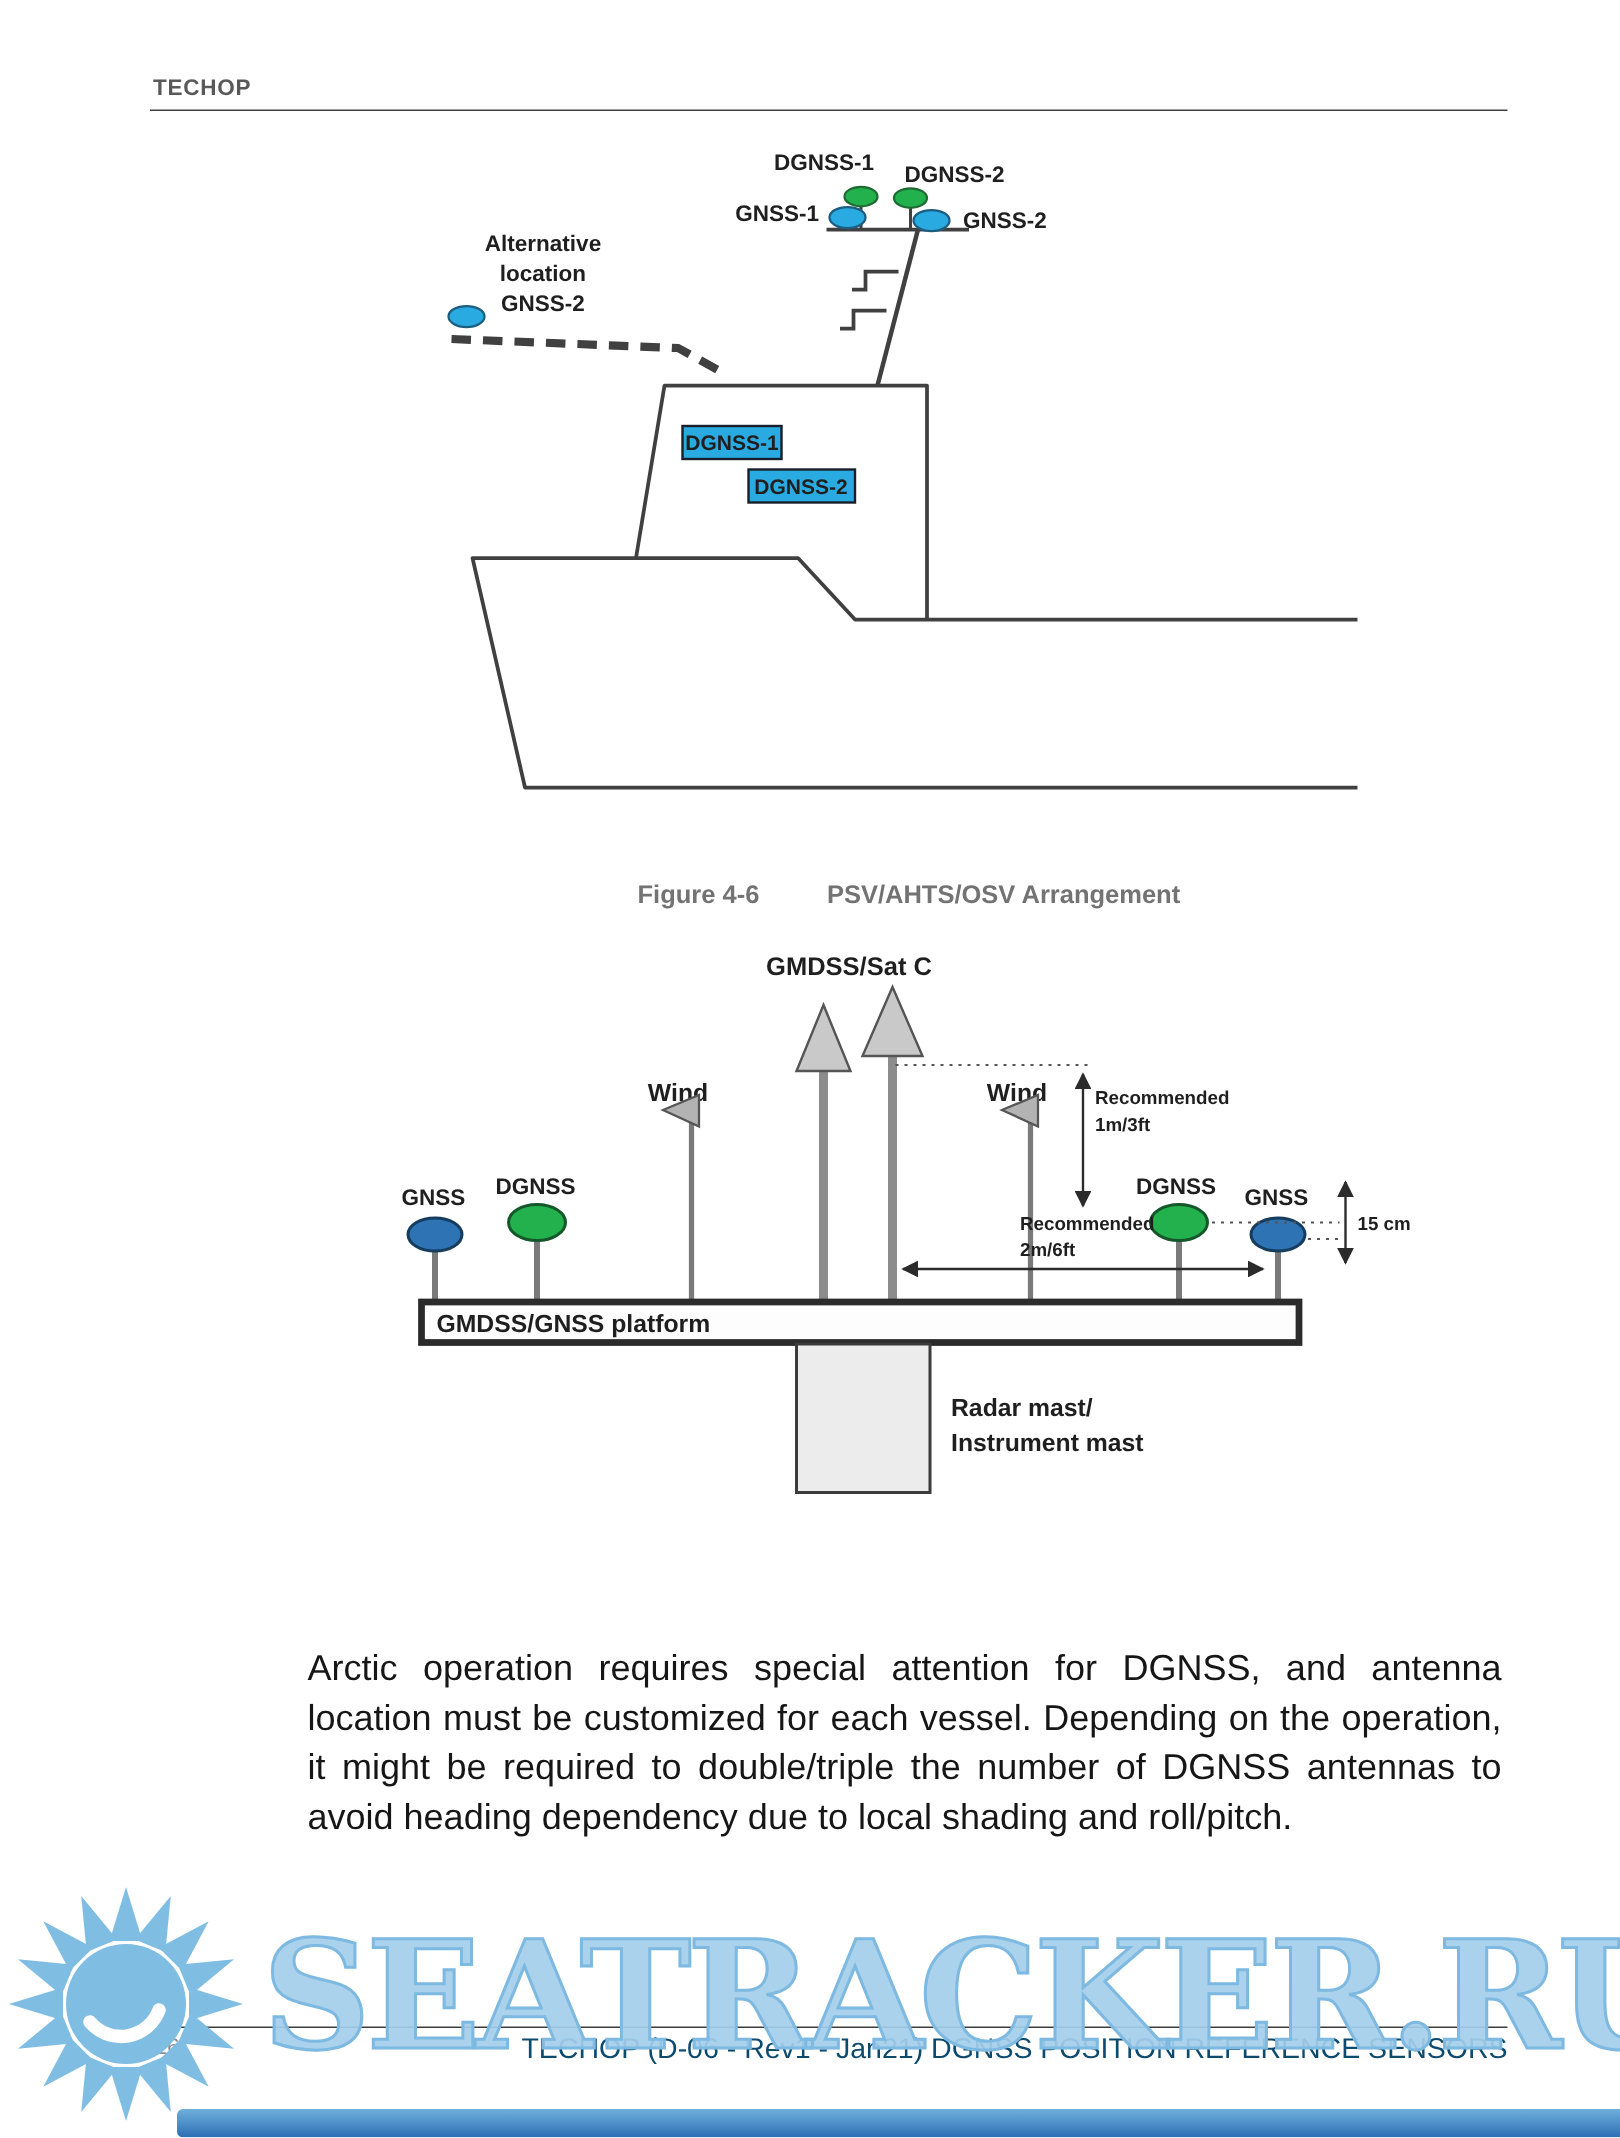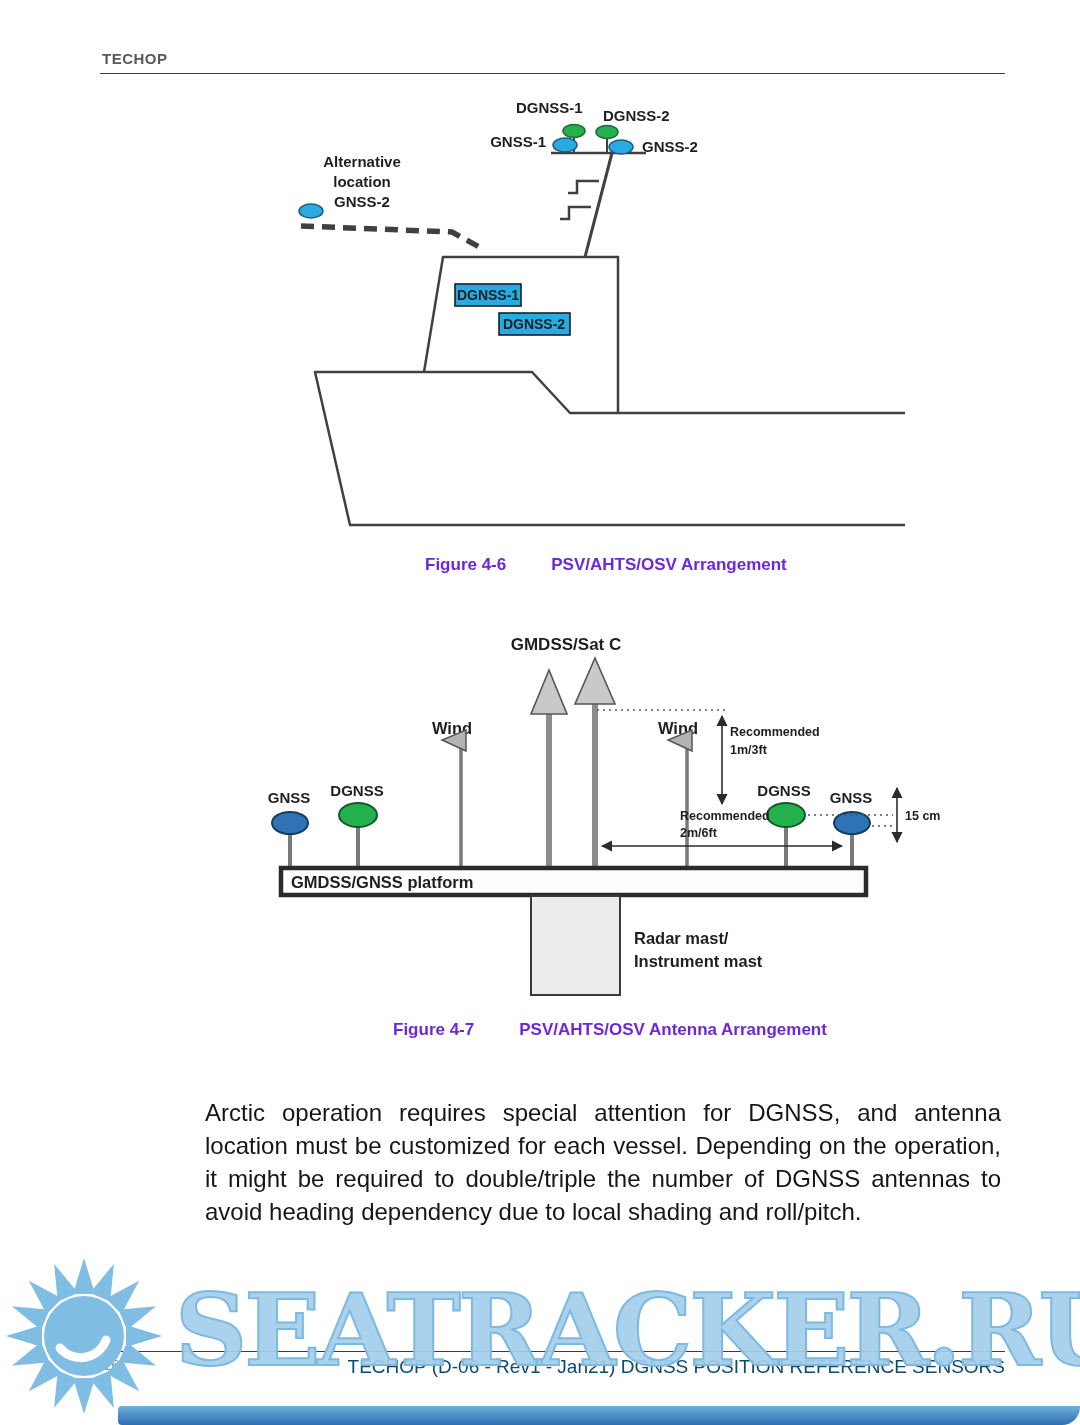--- a/index.html
+++ b/index.html
@@ -1,29 +1,29 @@
 <!DOCTYPE html>
 <html><head>
 <meta charset="utf-8">
 <style>
   html,body{margin:0;padding:0;background:#ffffff;}
   .page{position:relative;width:1080px;height:1425px;background:#ffffff;overflow:hidden;
-        font-family:"Liberation Sans",sans-serif;color:#1a1a1a;border-radius:18px;}
+        font-family:"Liberation Sans",sans-serif;color:#1a1a1a;}
   .abs{position:absolute;}
 
   
   .header-title{left:102px;top:50px;font-size:15px;font-weight:bold;color:#595959;letter-spacing:.5px;}
   .header-rule{left:100px;top:73px;width:905px;border-top:1.6px solid #404040;height:0;}
 
   
   .st{font-family:"Liberation Sans",sans-serif;font-weight:bold;fill:#1f1f1f;}
   .t17{font-size:17px}.t15{font-size:15px}.t14{font-size:14px}.t16{font-size:16.5px}.t12{font-size:12.5px}
 
   
-  .caption{font-size:17px;font-weight:bold;color:#6d28d9;white-space:nowrap;}
+  .caption{font-size:17px;font-weight:bold;color:#737373;white-space:nowrap;margin-top:32px;}
   .caption .cap-title{margin-left:45px;}
 
   
   .body-par{left:205px;top:1096px;width:796px;font-size:24px;line-height:1.38;
             text-align:justify;color:#161616;}
 
   
   .footer-rule{left:100px;top:1351px;width:905px;border-top:1.4px solid #3c3c3c;height:0;z-index:1;}
   .footer-page{left:103px;top:1356px;font-size:15px;color:#8f8f8f;z-index:1;}
   .footer-ref{right:75px;top:1356px;font-size:19px;color:#0c4a6e;z-index:1;}
@@ -132,23 +132,20 @@
     <line x1="897" y1="158" x2="897" y2="212" stroke="#2b2b2b" stroke-width="1.6" marker-start="url(#ah)" marker-end="url(#ah)"></line>
     <text class="st t12" x="905" y="190">15 cm</text>
 
     <rect x="281" y="238" width="585" height="27" fill="#fdfdfd" stroke="#2b2b2b" stroke-width="4.5"></rect>
     <text class="st t16" x="291" y="258">GMDSS/GNSS platform</text>
     <rect x="531" y="266" width="89" height="99" fill="#ececec" stroke="#3b3b3b" stroke-width="2"></rect>
     <text class="st t16" x="634" y="314">Radar mast/</text>
     <text class="st t16" x="634" y="337">Instrument mast</text>
   </svg>
 
-  <div class="abs caption" style="left:393px;top:1020px;">
-    <span>Figure 4-7</span><span class="cap-title">PSV/AHTS/OSV Antenna Arrangement</span>
-  </div>
 
   <div class="abs body-par">Arctic operation requires special attention for DGNSS, and antenna location must be customized for each vessel. Depending on the operation, it might be required to double/triple the number of DGNSS antennas to avoid heading dependency due to local shading and roll/pitch.</div>
 
   <div class="abs footer-rule"></div>
   <div class="abs footer-page">16</div>
   <div class="abs footer-ref">TECHOP (D-06 - Rev1 - Jan21) DGNSS POSITION REFERENCE SENSORS</div>
 
   <div class="abs watermark">SEATRACKER.RU</div>
   <svg class="abs sun-logo" width="160" height="160" viewBox="0 0 160 160">
     <g fill="#7fbde2">

